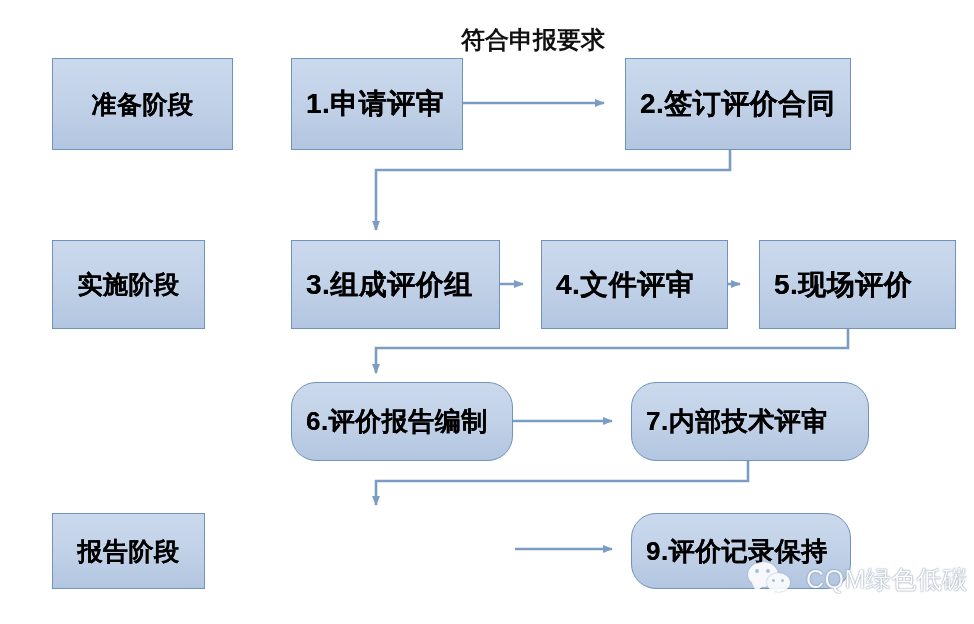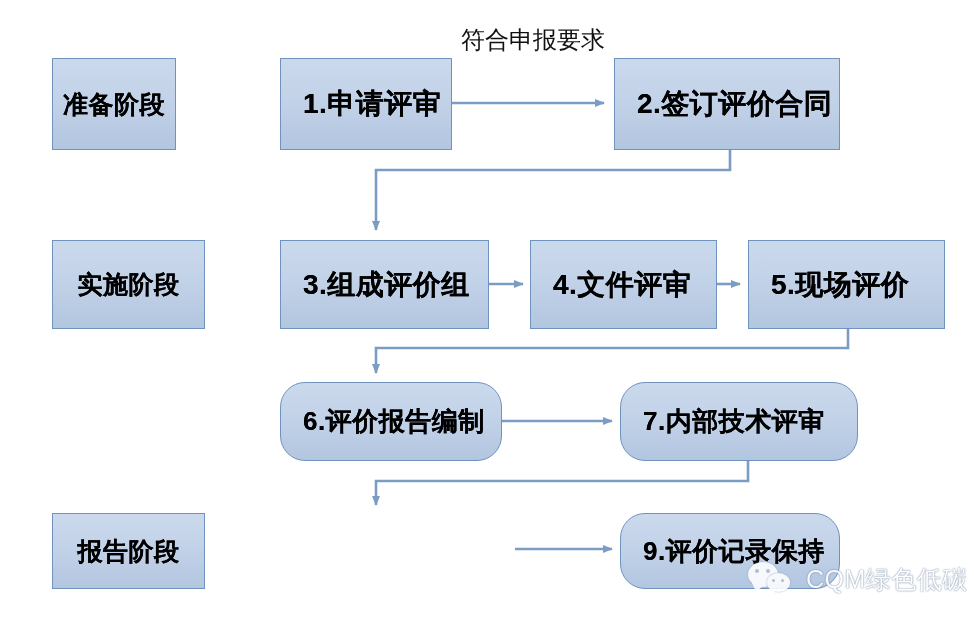--- a/index.html
+++ b/index.html
@@ -19,29 +19,29 @@
     border:1.6px solid #6f93bc;
     background:linear-gradient(to bottom,#cbd9ec 0%,#c2d2e8 45%,#b3c6e0 100%);
     display:flex;align-items:center;
     color:#000000;
     font-weight:700;
     letter-spacing:0.5px;
     text-shadow:0 0 0 #000;
     white-space:nowrap;
   }
   .node.phase{justify-content:center;font-size:25px;}
-  .node.step{justify-content:flex-start;padding-left:22px;font-size:28px;}
+  .node.step{justify-content:flex-start;padding-left:14px;font-size:28px;margin-left:11px;}
   .node.step.sm{font-size:26px;border-radius:25px;}
 
   .edge-label{
     position:absolute;
     font-size:24px;
     color:#111;
     white-space:nowrap;
-    font-weight:400;
+    font-weight:700;
   }
 
   .watermark{
     position:absolute;
     display:flex;align-items:center;gap:12px;
     opacity:0.88;
     pointer-events:none;
   }
   .wm-text{
     font-size:25px;
@@ -110,21 +110,21 @@
       <path d="M748,461 L748,481 L376,481 L376,505" stroke="#7b9dc4" stroke-width="2.6" fill="none" marker-end="url(#arrow)"></path>
     </g>
 
     <g>
       <path d="M515,549 L612,549" stroke="#7b9dc4" stroke-width="2.6" fill="none" marker-end="url(#arrow)"></path>
     </g>
   </svg>
 
   <div class="edge-label" style="left:461px;top:24px;">符合申报要求</div>
 
-  <div class="node phase" style="left:52px;top:58px;width:124px;height:92px;">
+  <div class="node phase" style="left:52px;top:58px;width:181px;height:92px;">
     <span>准备阶段</span>
   </div>
   <div class="node phase" style="left:52px;top:240px;width:153px;height:89px;">
     <span>实施阶段</span>
   </div>
   <div class="node phase" style="left:52px;top:513px;width:153px;height:76px;">
     <span>报告阶段</span>
   </div>
 
   <div class="node step" style="left:280px;top:58px;width:172px;height:92px;">

